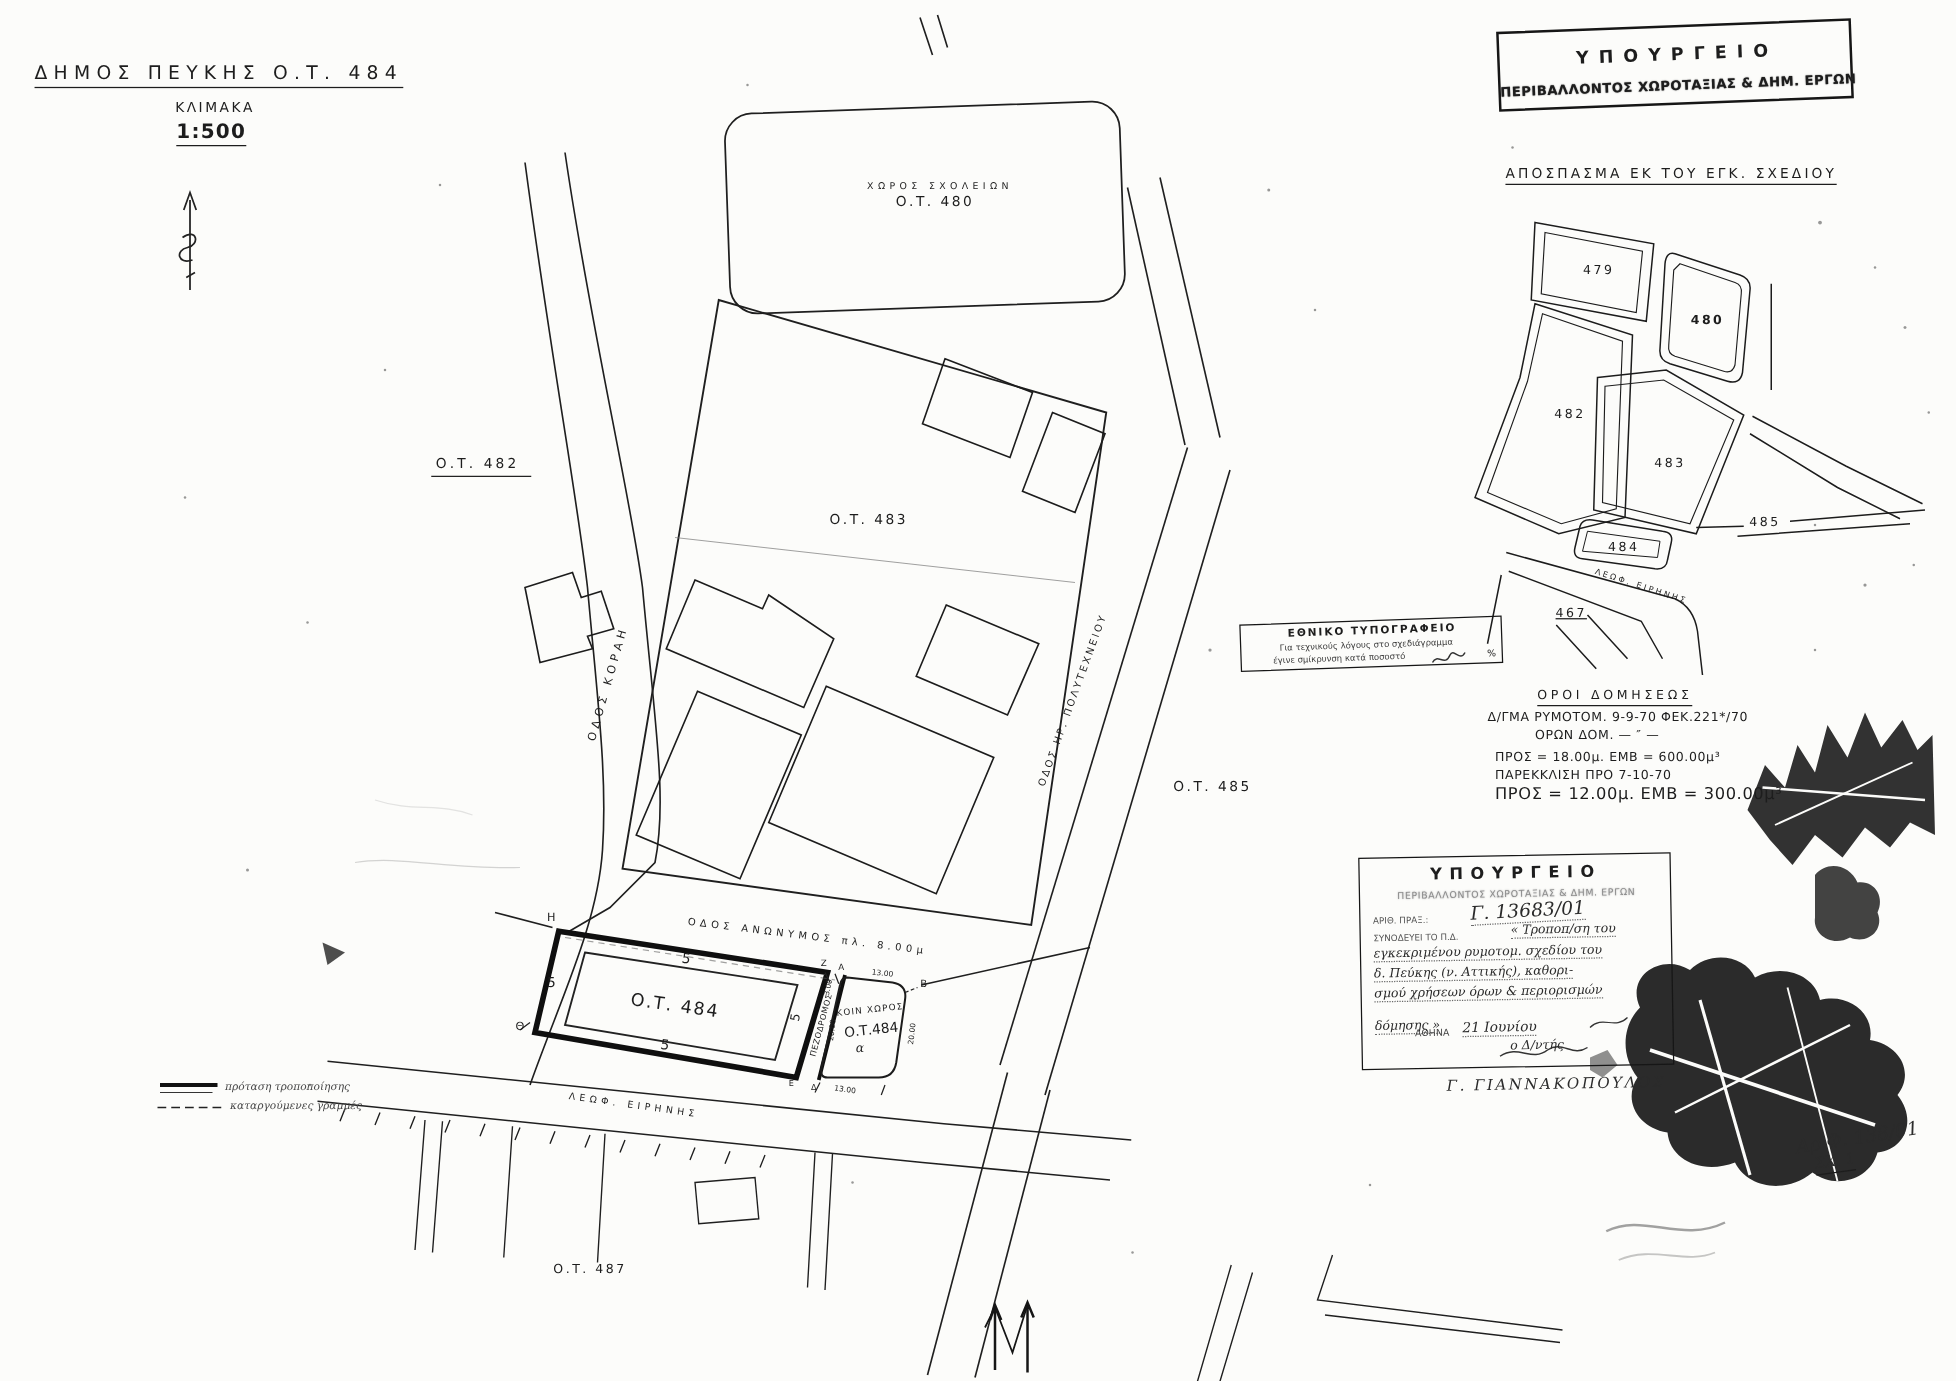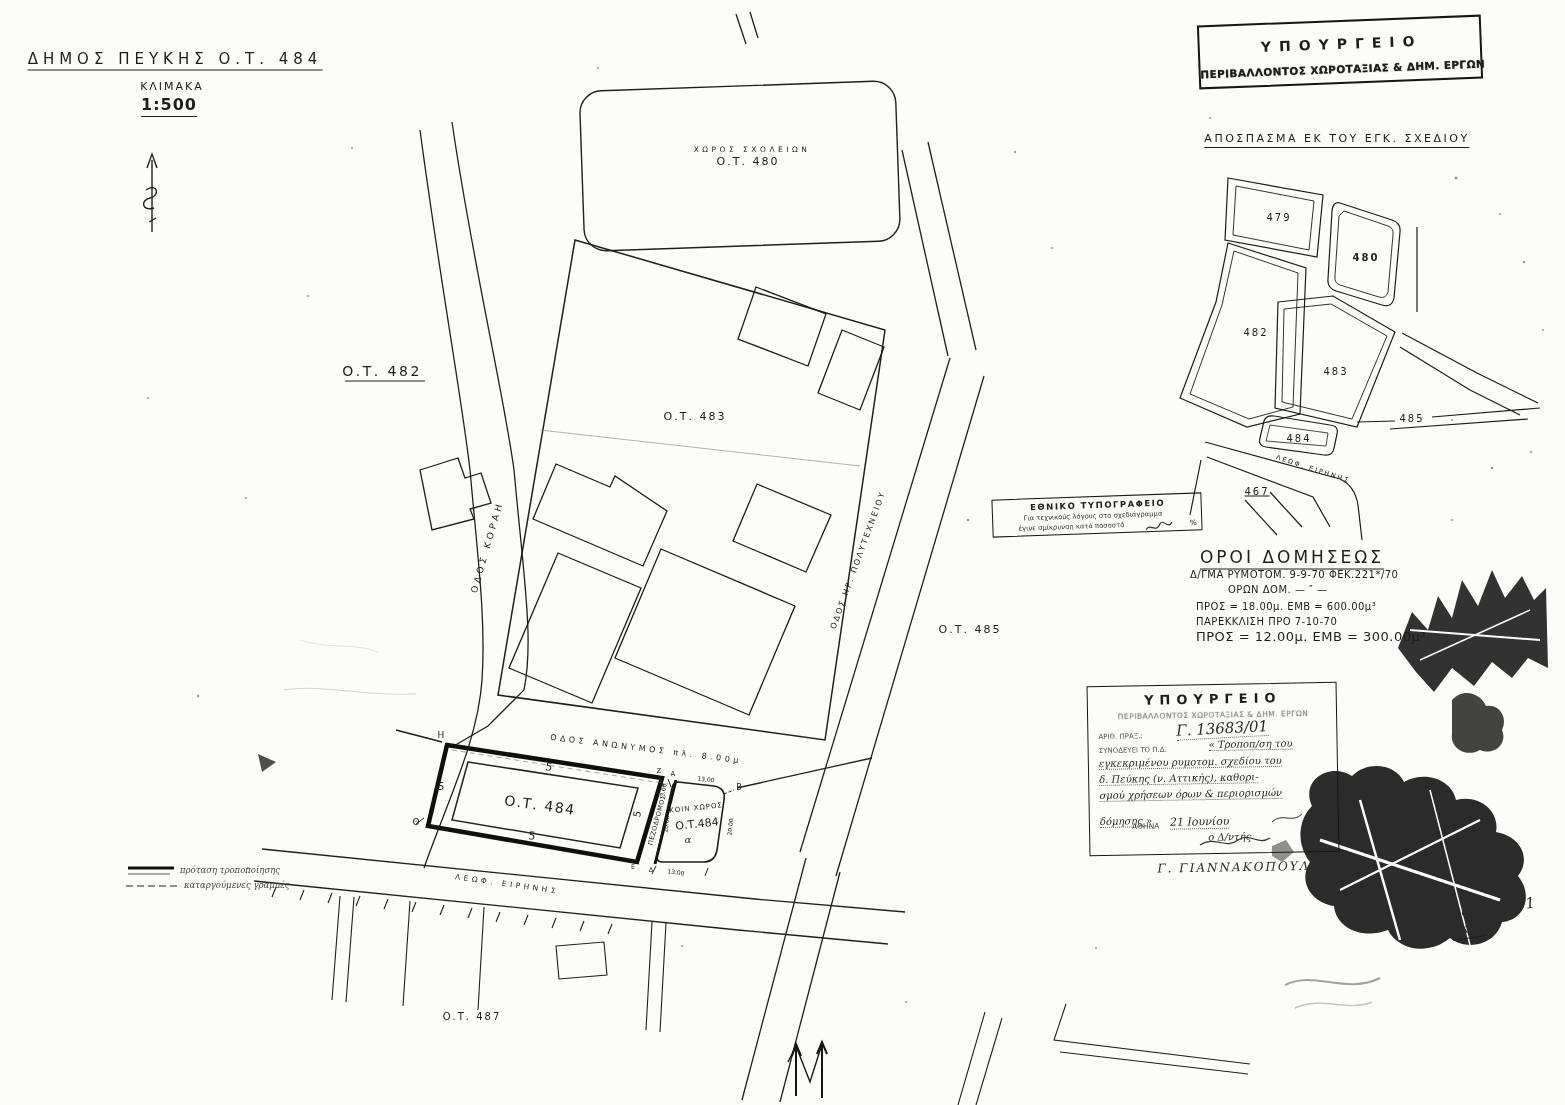--- a/index.html
+++ b/index.html
@@ -180,21 +180,21 @@
   <div class="lbl" style="left:1412px;top:418px;font-size:10px;letter-spacing:2px;">485</div>
   <div class="lbl" style="left:1313px;top:469px;font-size:6.5px;letter-spacing:2px;transform:translate(-50%,-50%) rotate(18deg);">ΛΕΩΦ. ΕΙΡΗΝΗΣ</div>
 
   <div class="stamp" style="left:992px;top:496px;width:210px;height:38px;border-width:1.5px;transform:rotate(-2deg);">
     <div class="lbl" style="left:105px;top:8px;font-size:8.5px;font-weight:bold;letter-spacing:1.5px;">ΕΘΝΙΚΟ ΤΥΠΟΓΡΑΦΕΙΟ</div>
     <div class="lbl" style="left:100px;top:19px;font-size:6.8px;color:#3a3a3a;">Για τεχνικούς λόγους στο σχεδιάγραμμα</div>
     <div class="lbl" style="left:78px;top:29px;font-size:6.8px;color:#3a3a3a;">έγινε σμίκρυνση κατά ποσοστό</div>
     <div class="lbl" style="left:200px;top:29px;font-size:7.5px;">%</div>
   </div>
 
-  <div class="lbl u" style="left:1292px;top:558px;font-size:17px;letter-spacing:3px;">ΟΡΟΙ  ΔΟΜΗΣΕΩΣ</div>
+  <div class="lbl u" style="left:1292px;top:558px;font-size:10px;letter-spacing:3px;">ΟΡΟΙ  ΔΟΜΗΣΕΩΣ</div>
   <div class="lbl" style="left:1190px;top:574px;font-size:10px;letter-spacing:0.5px;transform:translate(0,-50%);">Δ/ΓΜΑ ΡΥΜΟΤΟΜ.  9-9-70 ΦΕΚ.221*/70</div>
   <div class="lbl" style="left:1228px;top:589px;font-size:10px;letter-spacing:0.5px;transform:translate(0,-50%);">ΟΡΩΝ ΔΟΜ.    — ″ —</div>
   <div class="lbl" style="left:1196px;top:606px;font-size:10px;letter-spacing:0.5px;transform:translate(0,-50%);">ΠΡΟΣ = 18.00μ.   ΕΜΒ = 600.00μ³</div>
   <div class="lbl" style="left:1196px;top:621px;font-size:10px;letter-spacing:0.5px;transform:translate(0,-50%);">ΠΑΡΕΚΚΛΙΣΗ ΠΡΟ 7-10-70</div>
   <div class="lbl" style="left:1196px;top:636px;font-size:13px;letter-spacing:0.5px;transform:translate(0,-50%);">ΠΡΟΣ = 12.00μ.   ΕΜΒ = 300.00μ³</div>
 
   <div class="stamp" style="left:1088px;top:684px;width:250px;height:170px;border-width:1.5px;transform:rotate(-1deg);">
     <div class="lbl" style="left:125px;top:14px;font-size:13px;letter-spacing:6px;font-weight:bold;">ΥΠΟΥΡΓΕΙΟ</div>
     <div class="lbl" style="left:125px;top:30px;font-size:7.5px;color:#8d8d8d;letter-spacing:0.5px;text-shadow:0 0 1.5px #aaa;">ΠΕΡΙΒΑΛΛΟΝΤΟΣ ΧΩΡΟΤΑΞΙΑΣ &amp; ΔΗΜ. ΕΡΓΩΝ</div>
     <div class="lbl" style="left:10px;top:50px;font-size:7px;color:#555;transform:translate(0,-50%);">ΑΡΙΘ. ΠΡΑΞ.:</div>
@@ -209,21 +209,21 @@
     <div class="lbl hw dotline" style="left:80px;top:137px;font-size:11px;transform:translate(0,-50%);">21 Ιουνίου</div>
     <div class="lbl hw" style="left:118px;top:152px;font-size:10px;transform:translate(0,-50%);">ο Δ/ντής</div>
   </div>
   <div class="lbl hw" style="left:1245px;top:867px;font-size:12px;letter-spacing:2px;transform:translate(-50%,-50%) rotate(-1deg);">Γ. ΓΙΑΝΝΑΚΟΠΟΥΛΟΣ</div>
 
   <div class="lbl hw" style="left:1486px;top:910px;font-size:15px;transform:translate(-50%,-50%) rotate(-9deg);">Αρ.Φ. 138/01</div>
   <div class="lbl hw u" style="left:1468px;top:930px;font-size:12px;transform:translate(-50%,-50%) rotate(-8deg);">ΣΧ. 1</div>
 
   <div class="lbl" style="left:748px;top:133px;font-size:11px;letter-spacing:2px;margin-top:28px;">Ο.Τ. 480</div>
   <div class="lbl" style="left:752px;top:149px;font-size:7.5px;letter-spacing:3.5px;">ΧΩΡΟΣ ΣΧΟΛΕΙΩΝ</div>
-  <div class="lbl" style="left:382px;top:371px;font-size:14px;letter-spacing:2.5px;">Ο.Τ. 482</div>
+  <div class="lbl" style="left:382px;top:371px;font-size:11px;letter-spacing:2.5px;">Ο.Τ. 482</div>
   <div class="lbl" style="left:695px;top:416px;font-size:11px;letter-spacing:2px;">Ο.Τ. 483</div>
   <div class="lbl" style="left:970px;top:629px;font-size:11px;letter-spacing:2px;">Ο.Τ. 485</div>
   <div class="lbl" style="left:472px;top:1016px;font-size:10px;letter-spacing:2px;">Ο.Τ. 487</div>
 
   <div class="lbl" style="left:487px;top:547px;font-size:9px;letter-spacing:3.5px;transform:translate(-50%,-50%) rotate(-74deg);">ΟΔΟΣ ΚΟΡΑΗ</div>
   <div class="lbl" style="left:858px;top:560px;font-size:8px;letter-spacing:2px;transform:translate(-50%,-50%) rotate(-70deg);">ΟΔΟΣ ΗΡ. ΠΟΛΥΤΕΧΝΕΙΟΥ</div>
   <div class="lbl" style="left:646px;top:749px;font-size:8px;letter-spacing:3.5px;transform:translate(-50%,-50%) rotate(7deg);">ΟΔΟΣ ΑΝΩΝΥΜΟΣ πλ. 8.00μ</div>
   <div class="lbl" style="left:507px;top:884px;font-size:7.5px;letter-spacing:3.5px;transform:translate(-50%,-50%) rotate(8deg);">ΛΕΩΦ. ΕΙΡΗΝΗΣ</div>
 
   <div class="lbl" style="left:540px;top:805px;font-size:14px;letter-spacing:1.5px;transform:translate(-50%,-50%) rotate(8deg);">Ο.Τ. 484</div>

